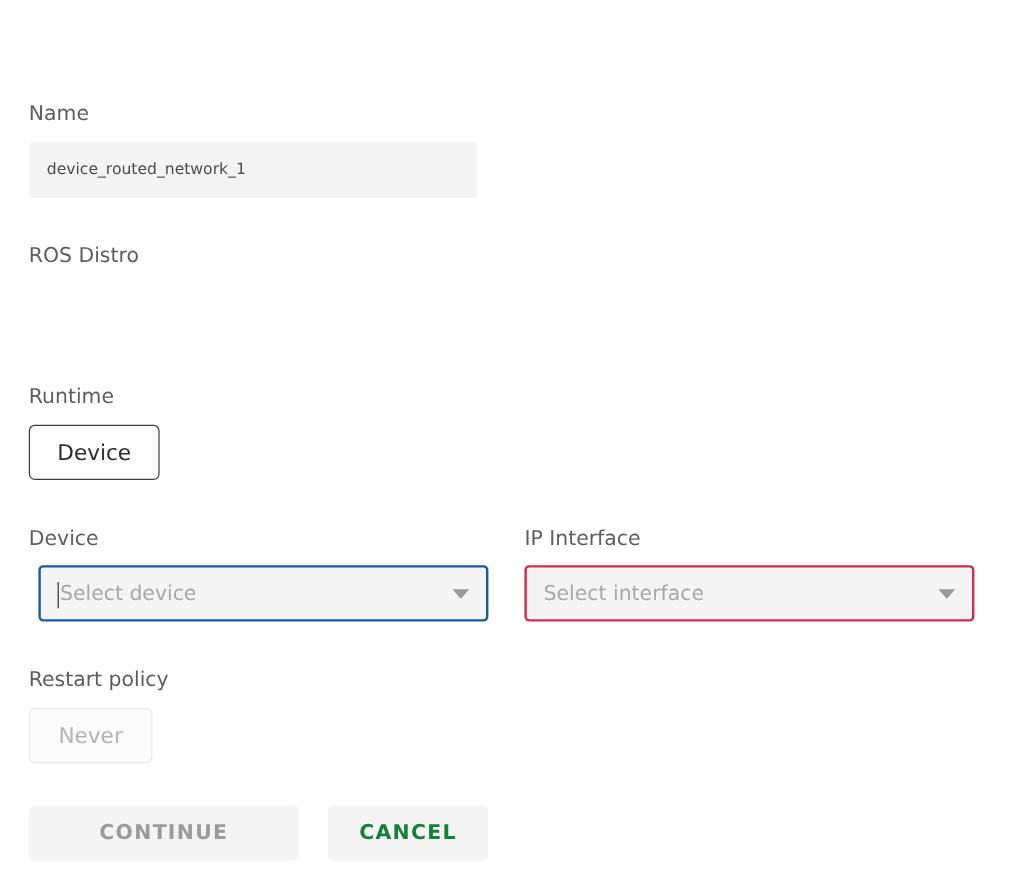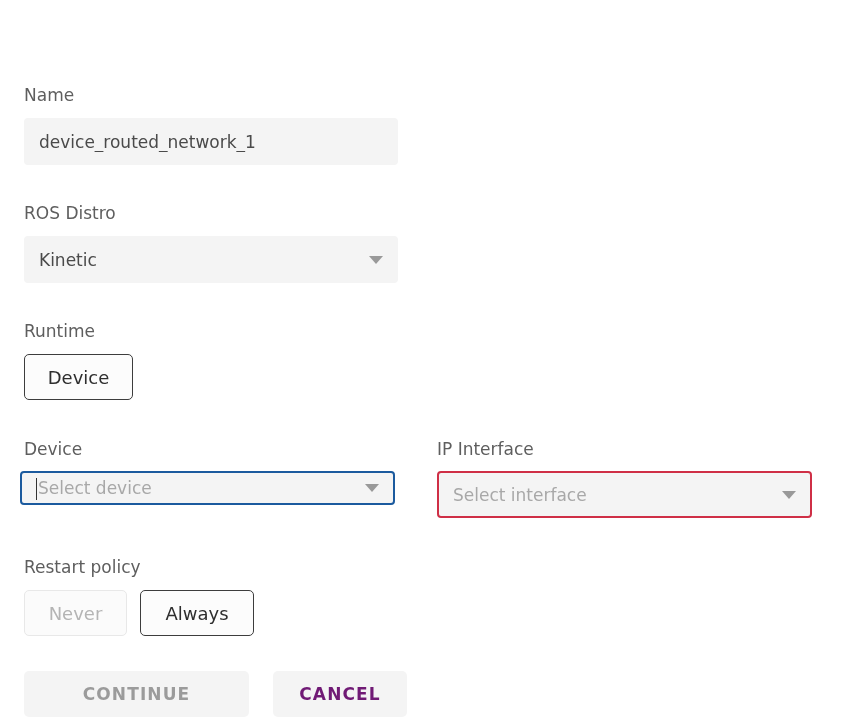--- a/index.html
+++ b/index.html
@@ -63,21 +63,21 @@
     white-space: nowrap;
   }
 
   .text-input {
     position: absolute;
     box-sizing: border-box;
     background: #f4f4f4;
     border: 1px solid transparent;
     border-radius: 4px;
     font-family: "DejaVu Sans", sans-serif;
-    font-size: 17px;
+    font-size: 13px;
     color: #4a4a4a;
     padding: 0 14px;
     outline: none;
   }
 
   .select-box {
     position: absolute;
     box-sizing: border-box;
     background: #f4f4f4;
     border: 1px solid transparent;
@@ -161,62 +161,55 @@
     display: flex;
     align-items: center;
     justify-content: center;
     font-family: "DejaVu Sans", sans-serif;
     font-size: 17px;
     font-weight: bold;
     letter-spacing: 1.1px;
     cursor: pointer;
   }
   .action-btn.primary-disabled { color: #9b9b9b; }
-  .action-btn.secondary { color: #701a75; }
+  .action-btn.secondary { color: #15803d; }
 </style>
 </head>
 <body>
 
 <div class="dialog">
 
 
   <div class="field-label" style="left:24px; top:85px;">Name</div>
   <input class="text-input" style="left: 24px; top: 118px; width: 374px; height: 47px;" type="text" value="device_routed_network_1">
 
   <div class="field-label" style="left:24px; top:203px;">ROS Distro</div>
-  <div class="select-box" style="left:24px; top:236px; width:374px; height:47px;">
-    <span class="select-value">Kinetic</span>
-    <span class="select-arrow"></span>
-  </div>
 
   <div class="field-label" style="left:24px; top:321px;">Runtime</div>
   <div class="toggle-btn selected" style="left:24px; top:354px; width:109px; height:46px;">
     <span>Device</span>
   </div>
 
   <div class="field-label" style="left:24px; top:439px;">Device</div>
-  <div class="select-box focused" style="left:20px; top:471px; width:375px; height:34px;">
+  <div class="select-box focused" style="left:32px; top:471px; width:375px; height:47px;">
     <span class="text-caret"></span>
     <span class="select-value placeholder">Select device</span>
     <span class="select-arrow"></span>
   </div>
 
   <div class="field-label" style="left:437px; top:439px;">IP Interface</div>
   <div class="select-box error" style="left:437px; top:471px; width:375px; height:47px;">
     <span class="select-value placeholder">Select interface</span>
     <span class="select-arrow"></span>
   </div>
 
   <div class="field-label" style="left:24px; top:557px;">Restart policy</div>
   <div class="toggle-btn unselected" style="left:24px; top:590px; width:103px; height:46px;">
     <span>Never</span>
   </div>
-  <div class="toggle-btn selected" style="left:140px; top:590px; width:114px; height:46px;">
-    <span>Always</span>
-  </div>
 
   <div class="action-btn primary-disabled" style="left:24px; top:671px; width:225px; height:46px;">
     <span>CONTINUE</span>
   </div>
   <div class="action-btn secondary" style="left:273px; top:671px; width:134px; height:46px;">
     <span>CANCEL</span>
   </div>
 
 </div>
 

